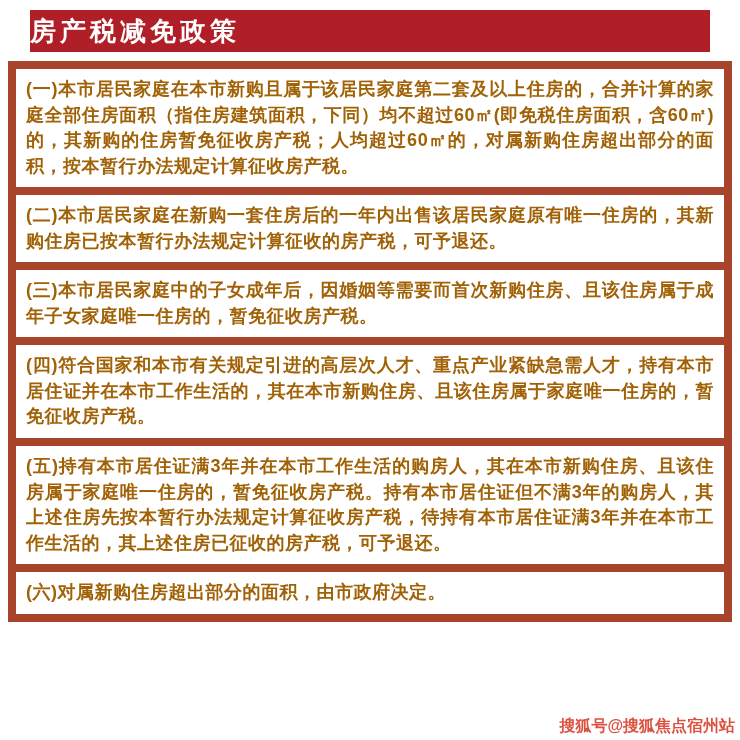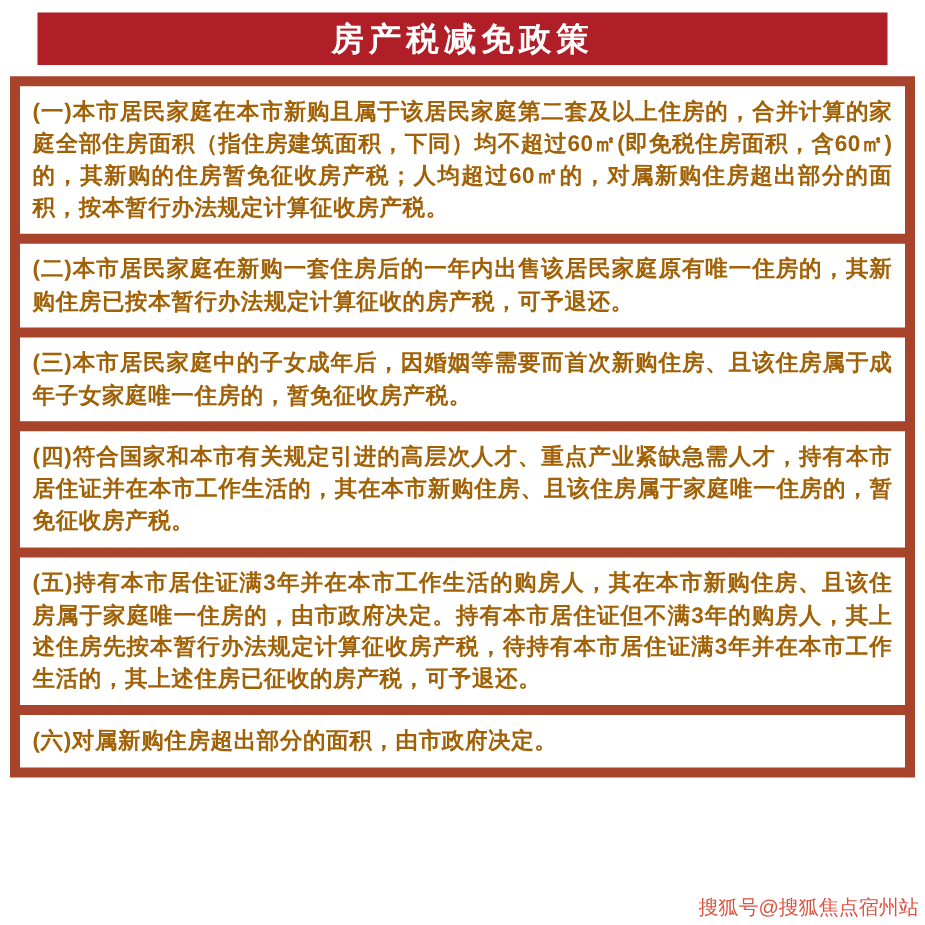--- a/index.html
+++ b/index.html
@@ -18,21 +18,21 @@
     height: 740px;
     overflow: hidden;
     background: #ffffff;
   }
   .header {
     margin: 10px 30px 9px 30px;
     height: 42px;
     background: #b01f27;
     display: flex;
     align-items: center;
-    justify-content: center;
+    justify-content: flex-start;
   }
   .header .title {
     color: #ffffff;
     font-size: 26px;
     font-weight: 700;
     letter-spacing: 4px;
   }
   .frame {
     margin: 0 8px;
     background: #a8432c;
@@ -78,21 +78,21 @@
     border-radius: 50%;
     background: radial-gradient(circle at 50% 50%, #ffffff 0 3px, #c4c4c4 4px 10px);
     flex: 0 0 auto;
   }
   .souhu {
     position: absolute;
     right: 5px;
     bottom: 3px;
     color: #dc5240;
     font-size: 16px;
-    font-weight: 400;
+    font-weight: 700;
     white-space: nowrap;
   }
 </style>
 </head>
 <body>
 
 <div class="page">
 
   <div class="header">
     <span class="title">房产税减免政策</span>
@@ -111,21 +111,21 @@
 
     <div class="section">
       <p>(三)本市居民家庭中的子女成年后，因婚姻等需要而首次新购住房、且该住房属于成年子女家庭唯一住房的，暂免征收房产税。</p>
     </div>
 
     <div class="section">
       <p>(四)符合国家和本市有关规定引进的高层次人才、重点产业紧缺急需人才，持有本市居住证并在本市工作生活的，其在本市新购住房、且该住房属于家庭唯一住房的，暂免征收房产税。</p>
     </div>
 
     <div class="section">
-      <p>(五)持有本市居住证满3年并在本市工作生活的购房人，其在本市新购住房、且该住房属于家庭唯一住房的，由市政府决定。持有本市居住证但不满3年的购房人，其上述住房先按本暂行办法规定计算征收房产税，待持有本市居住证满3年并在本市工作生活的，其上述住房已征收的房产税，可予退还。</p>
+      <p>(五)持有本市居住证满3年并在本市工作生活的购房人，其在本市新购住房、且该住房属于家庭唯一住房的，暂免征收房产税。持有本市居住证但不满3年的购房人，其上述住房先按本暂行办法规定计算征收房产税，待持有本市居住证满3年并在本市工作生活的，其上述住房已征收的房产税，可予退还。</p>
     </div>
 
     <div class="section last">
       <p>(六)对属新购住房超出部分的面积，由市政府决定。</p>
     </div>
 
   </div>
 
   <div class="souhu">搜狐号@搜狐焦点宿州站</div>
 

